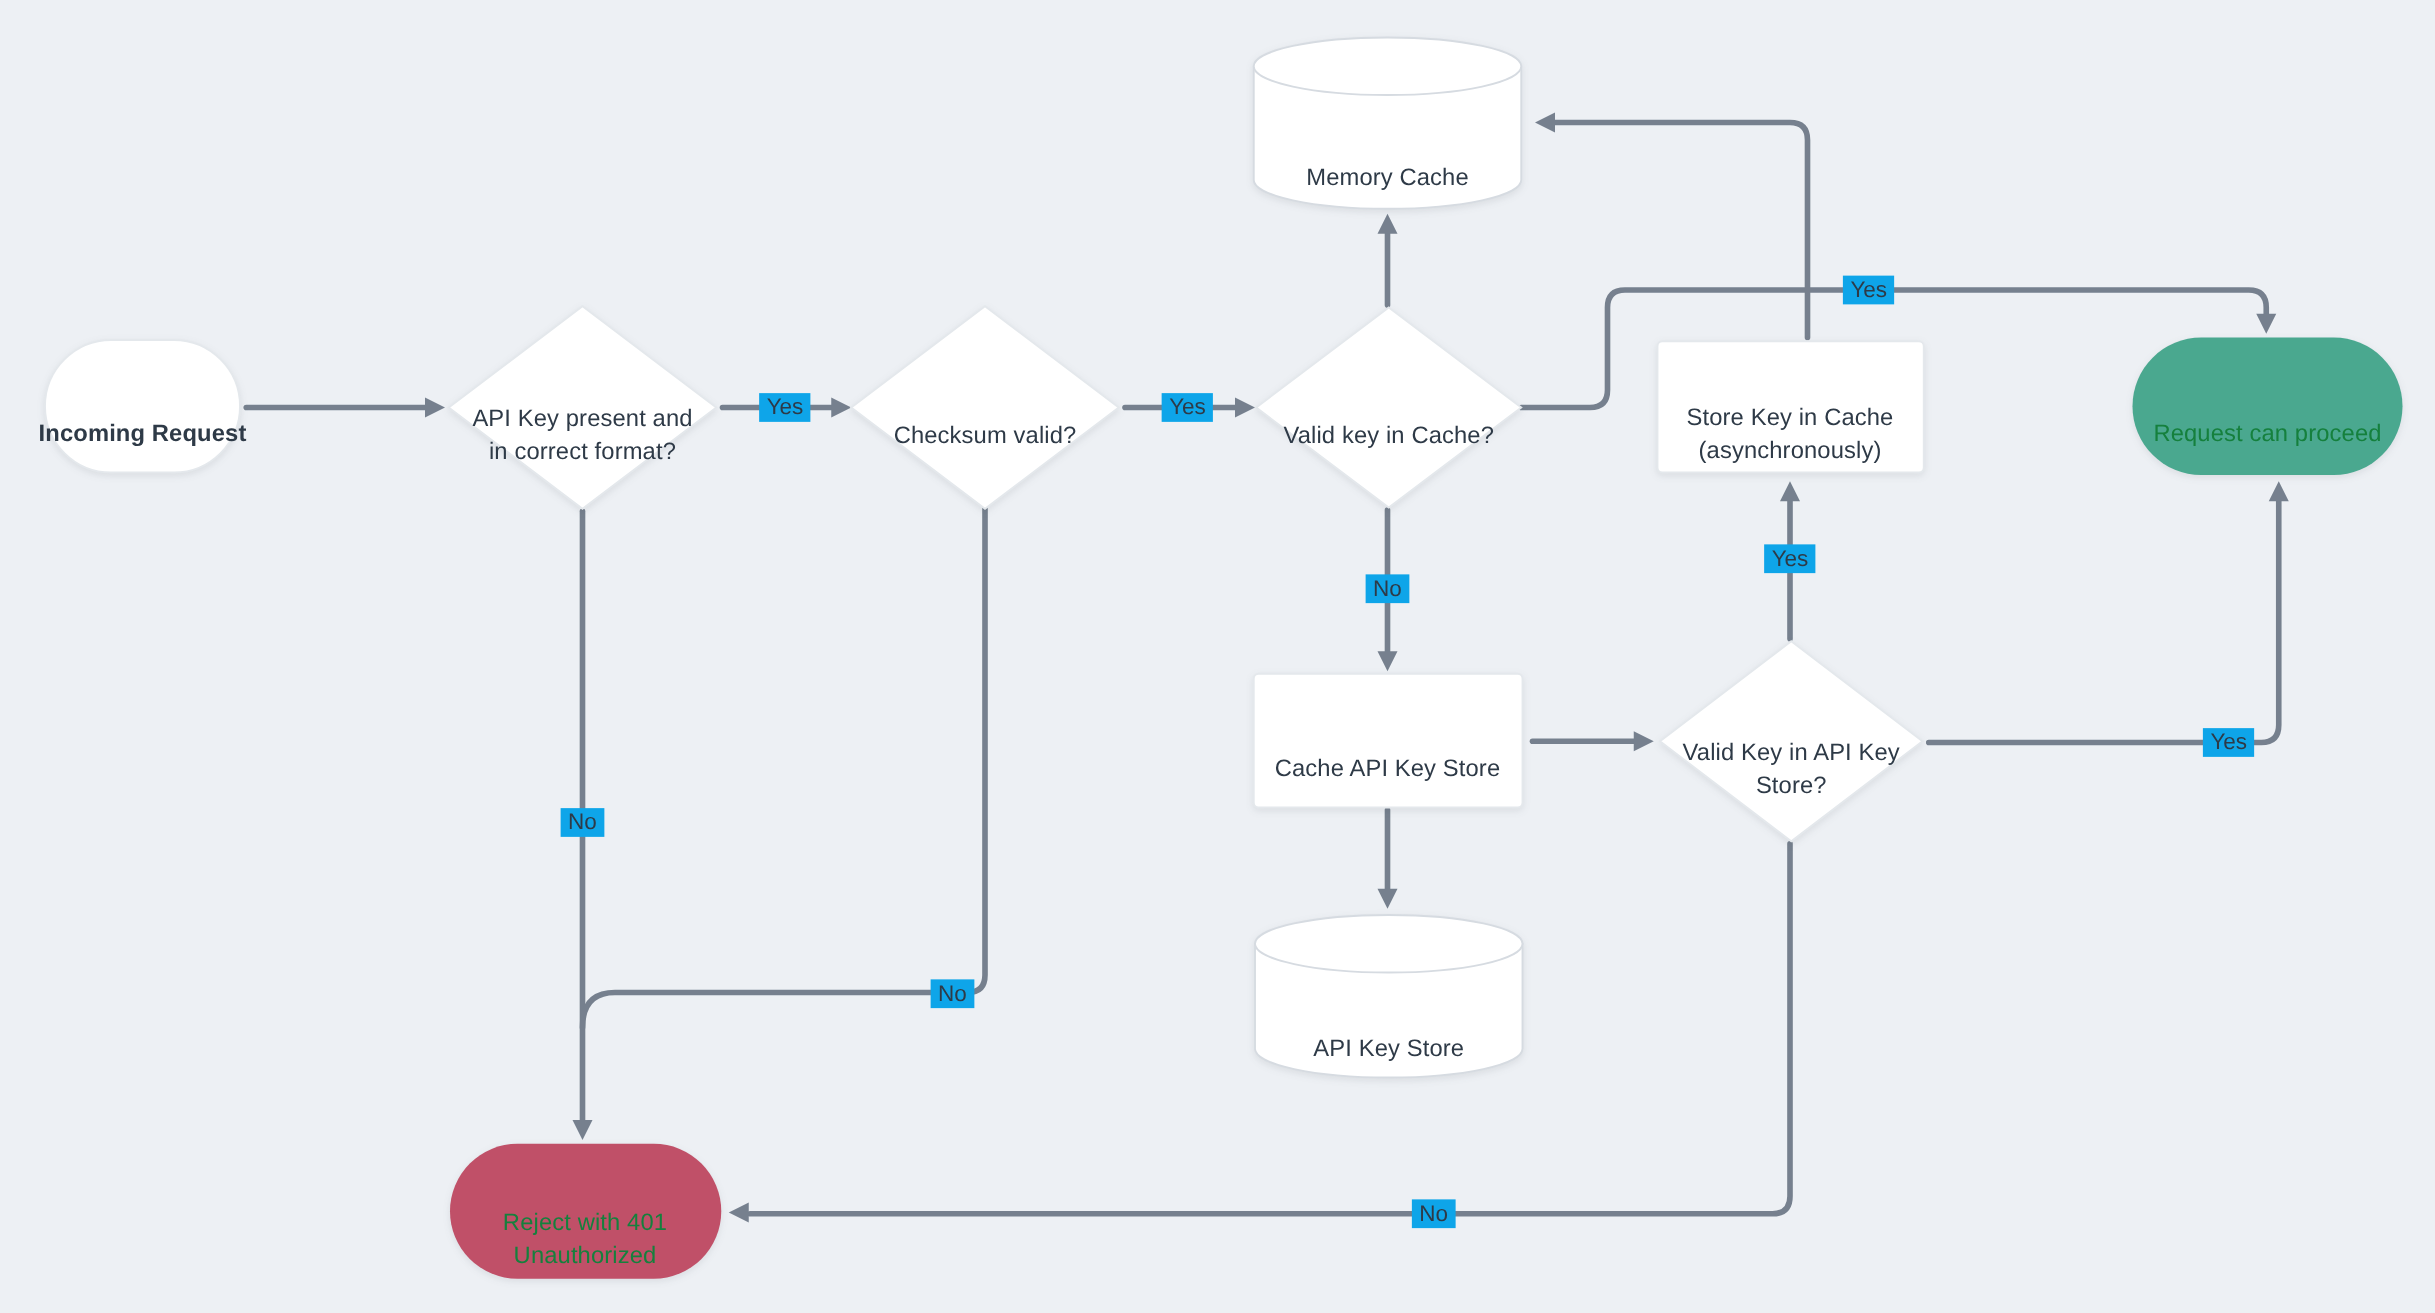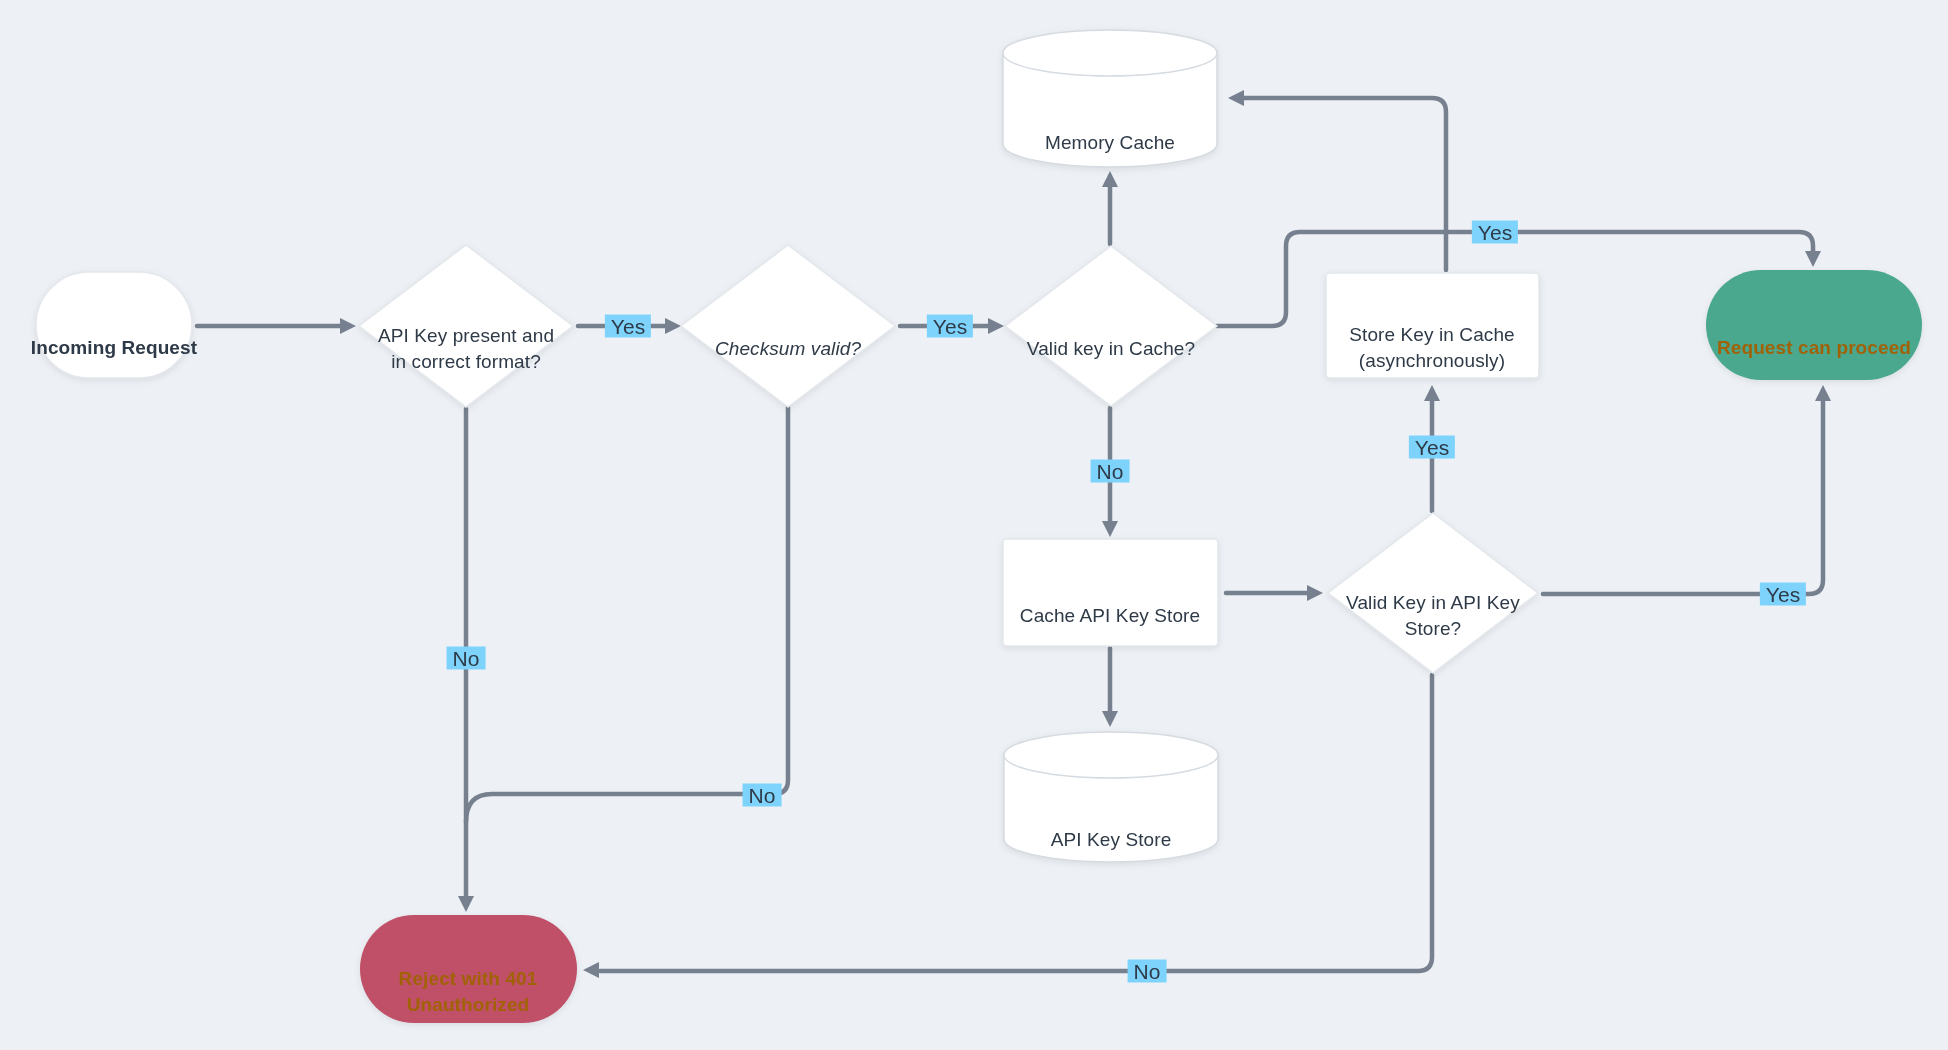--- a/index.html
+++ b/index.html
@@ -19,27 +19,27 @@
     transform:translate(-50%,-50%);
     text-align:center;
     color:#2e3a47;
     font-size:19px;
     line-height:26px;
     font-weight:500;
     letter-spacing:.1px;
     margin-top:23px;
   }
   .node-label.nowrap{white-space:nowrap;}
-  .node-label.light{color:#a16207;font-weight:700;}
+  .node-label.light{color:#15803d;font-weight:400;}
   .edge-label{
     position:absolute;
     transform:translate(-50%,-50%);
-    background:#7dd3fc;
+    background:#0ea5e9;
     color:#2e3a47;
-    font-size:21px;
+    font-size:18px;
     line-height:21px;
     padding:1px 6px;
     white-space:nowrap;
   }
   .shapes{filter:drop-shadow(0 2px 3px rgba(45,55,72,0.10));}
 </style>
 </head>
 <body>
 
 <div class="canvas">
@@ -99,21 +99,21 @@
 
       <path d="M1004 755 L1004 839 A107 23 0 0 0 1218 839 L1218 755 Z" fill="#ffffff" stroke="#d6dbe1" stroke-width="1.5"></path>
       <ellipse cx="1111" cy="755" rx="107" ry="23" fill="#ffffff" stroke="#d6dbe1" stroke-width="1.5"></ellipse>
     </g>
   </svg>
 
   <div class="node-label nowrap" style="left:114px;top:325px;font-weight:bold;">Incoming Request</div>
 
   <div class="node-label" style="left:466px;top:326px;width:190px;">API Key present and in correct format?</div>
 
-  <div class="node-label nowrap" style="left:788px;top:326px;font-style:italic;">Checksum valid?</div>
+  <div class="node-label nowrap" style="left:788px;top:326px;">Checksum valid?</div>
 
   <div class="node-label nowrap" style="left:1111px;top:326px;">Valid key in Cache?</div>
 
   <div class="node-label nowrap" style="left:1110px;top:120px;">Memory Cache</div>
 
   <div class="node-label" style="left:1432px;top:325px;width:190px;text-align:center;">Store Key in Cache (asynchronously)</div>
 
   <div class="node-label light nowrap" style="left:1814px;top:325px;">Request can proceed</div>
 
   <div class="node-label nowrap" style="left:1110px;top:593px;">Cache API Key Store</div>

